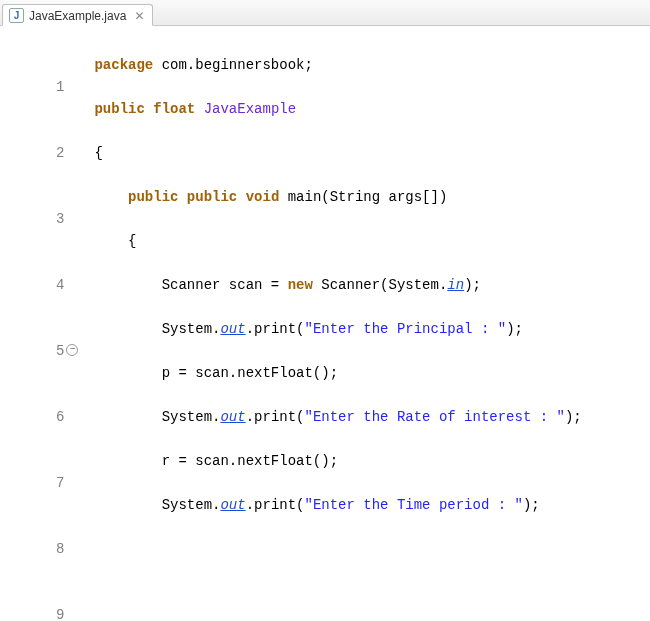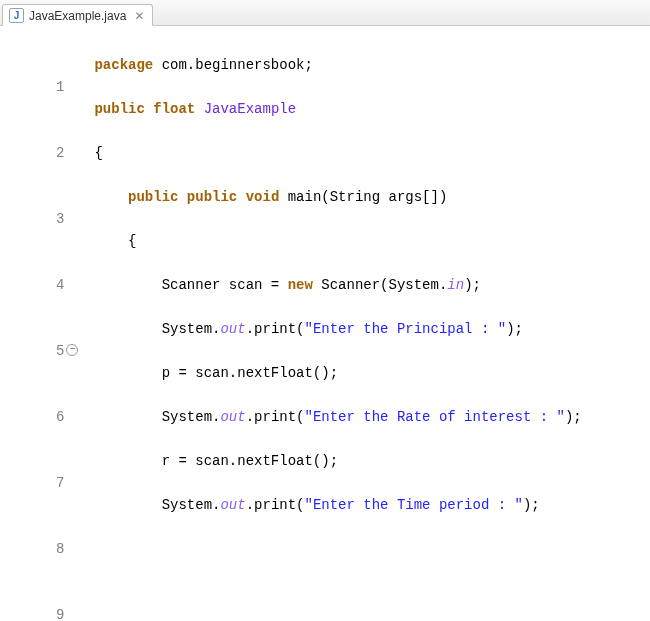--- a/index.html
+++ b/index.html
@@ -58,21 +58,21 @@
   .gutter .ln { display:block; height:22px; position:relative; }
   .fold-ctrl .circ {
     position:absolute; right:-14px; top:4px;
     width:12px; height:12px; border:1px solid #999; border-radius:50%;
     background:#fff; font-size:10px; line-height:10px; text-align:center; color:#666;
   }
   .fold-strip { width: 16px; }
   .code { padding-left: 6px; }
   .codeline { display:block; height:22px; }
   .kw { color: #a16207; font-weight: 600; }
-  .fld { color: #8b5cf6; font-style: italic; }
+  .fld { color: #1d4ed8; font-style: italic; text-decoration: underline; }
   .str { color: #2524f9; }
   .typ { color: #6d28d9; }
 </style>
 </head>
 <body>
 
 <div class="editor-area">
   <div class="tab-bar">
     <div class="tab">
       <span class="j-icon">J</span>

